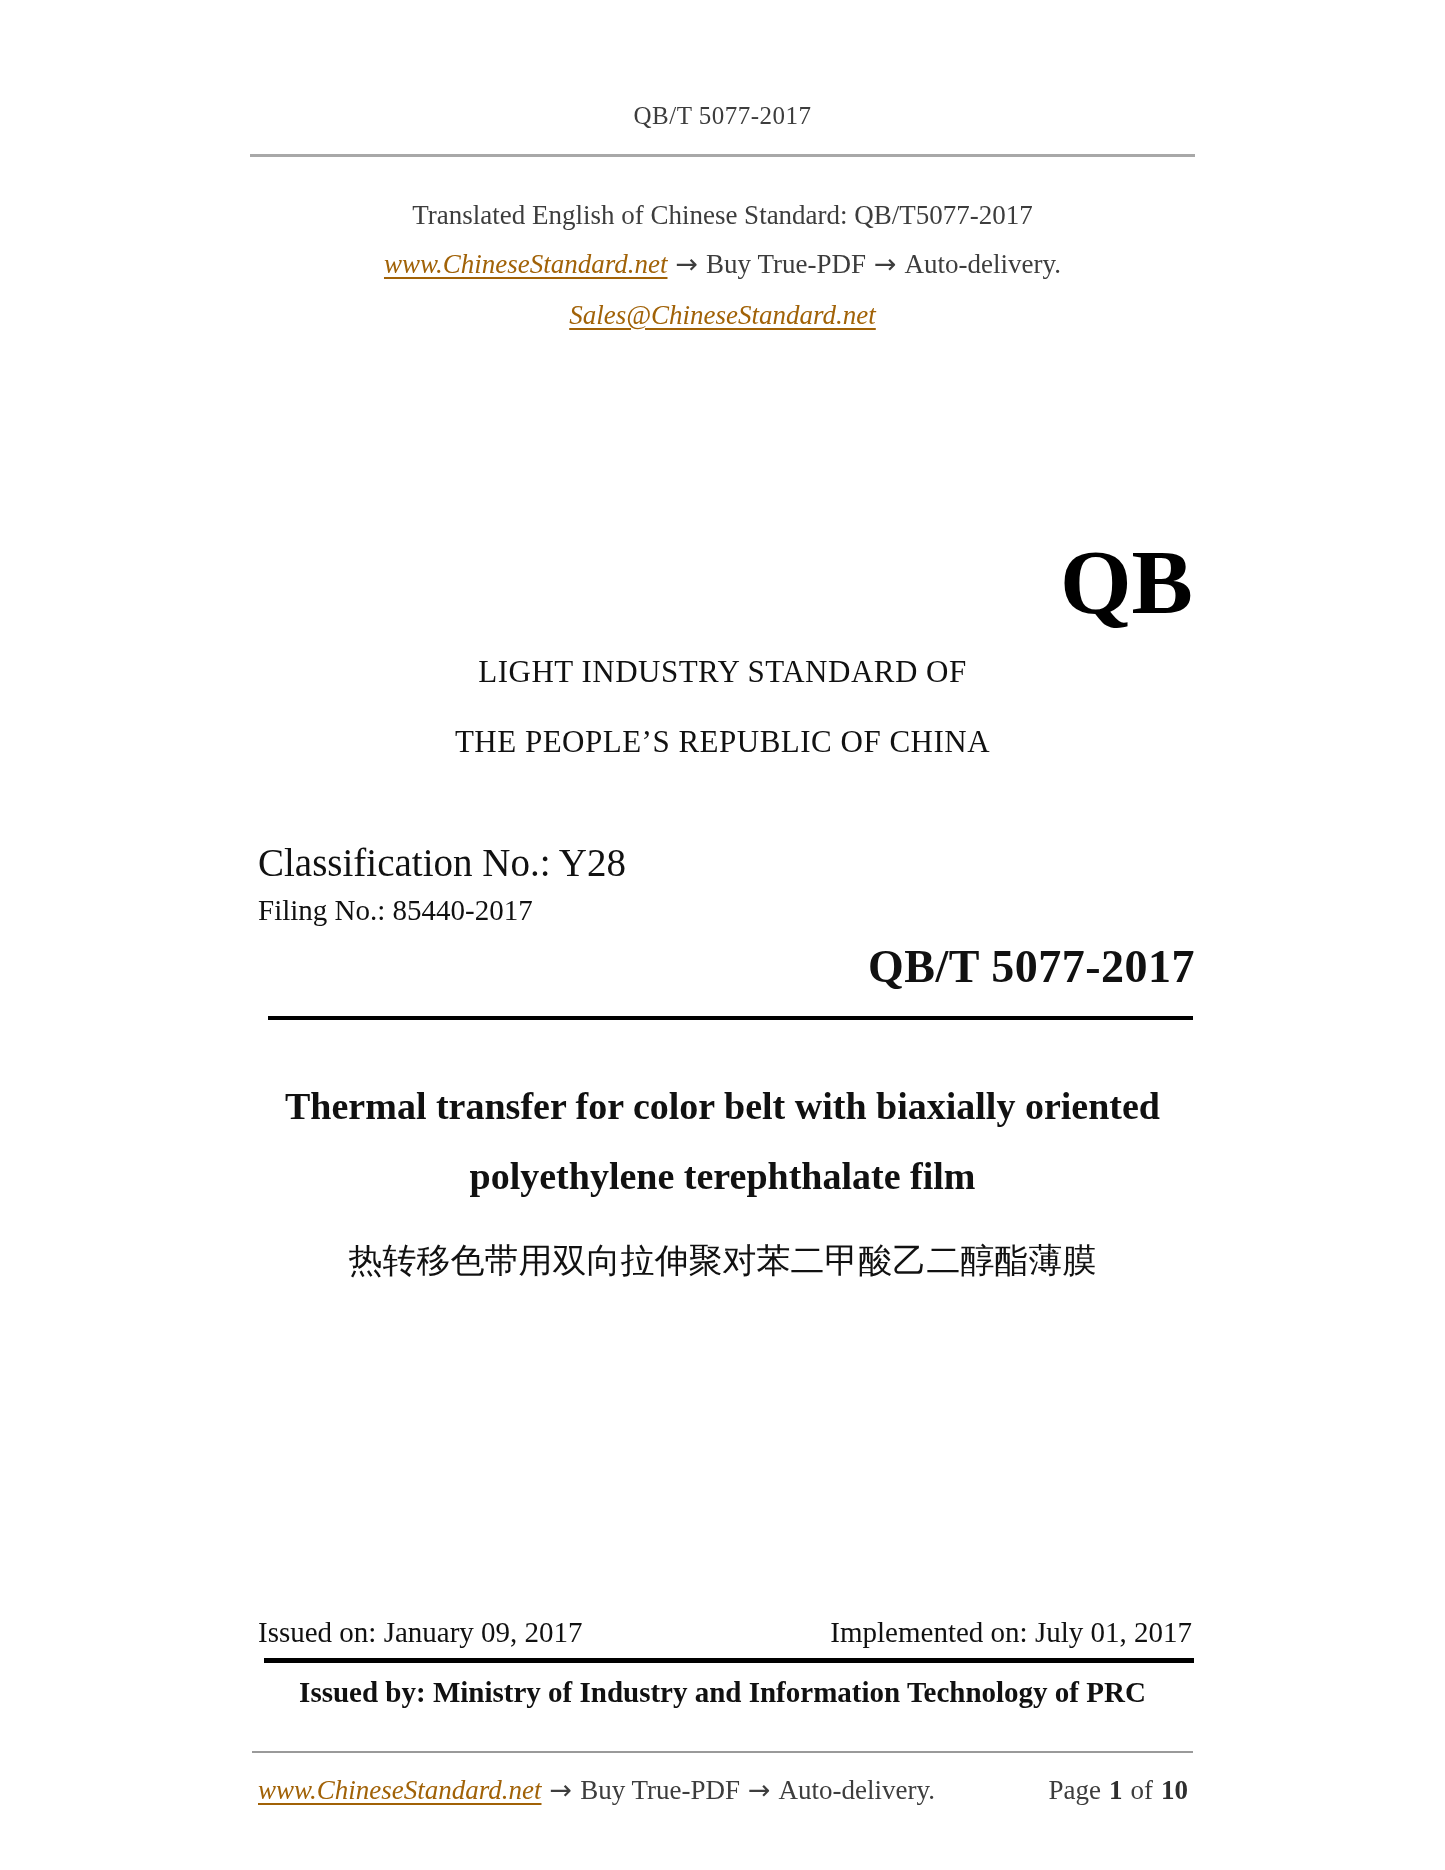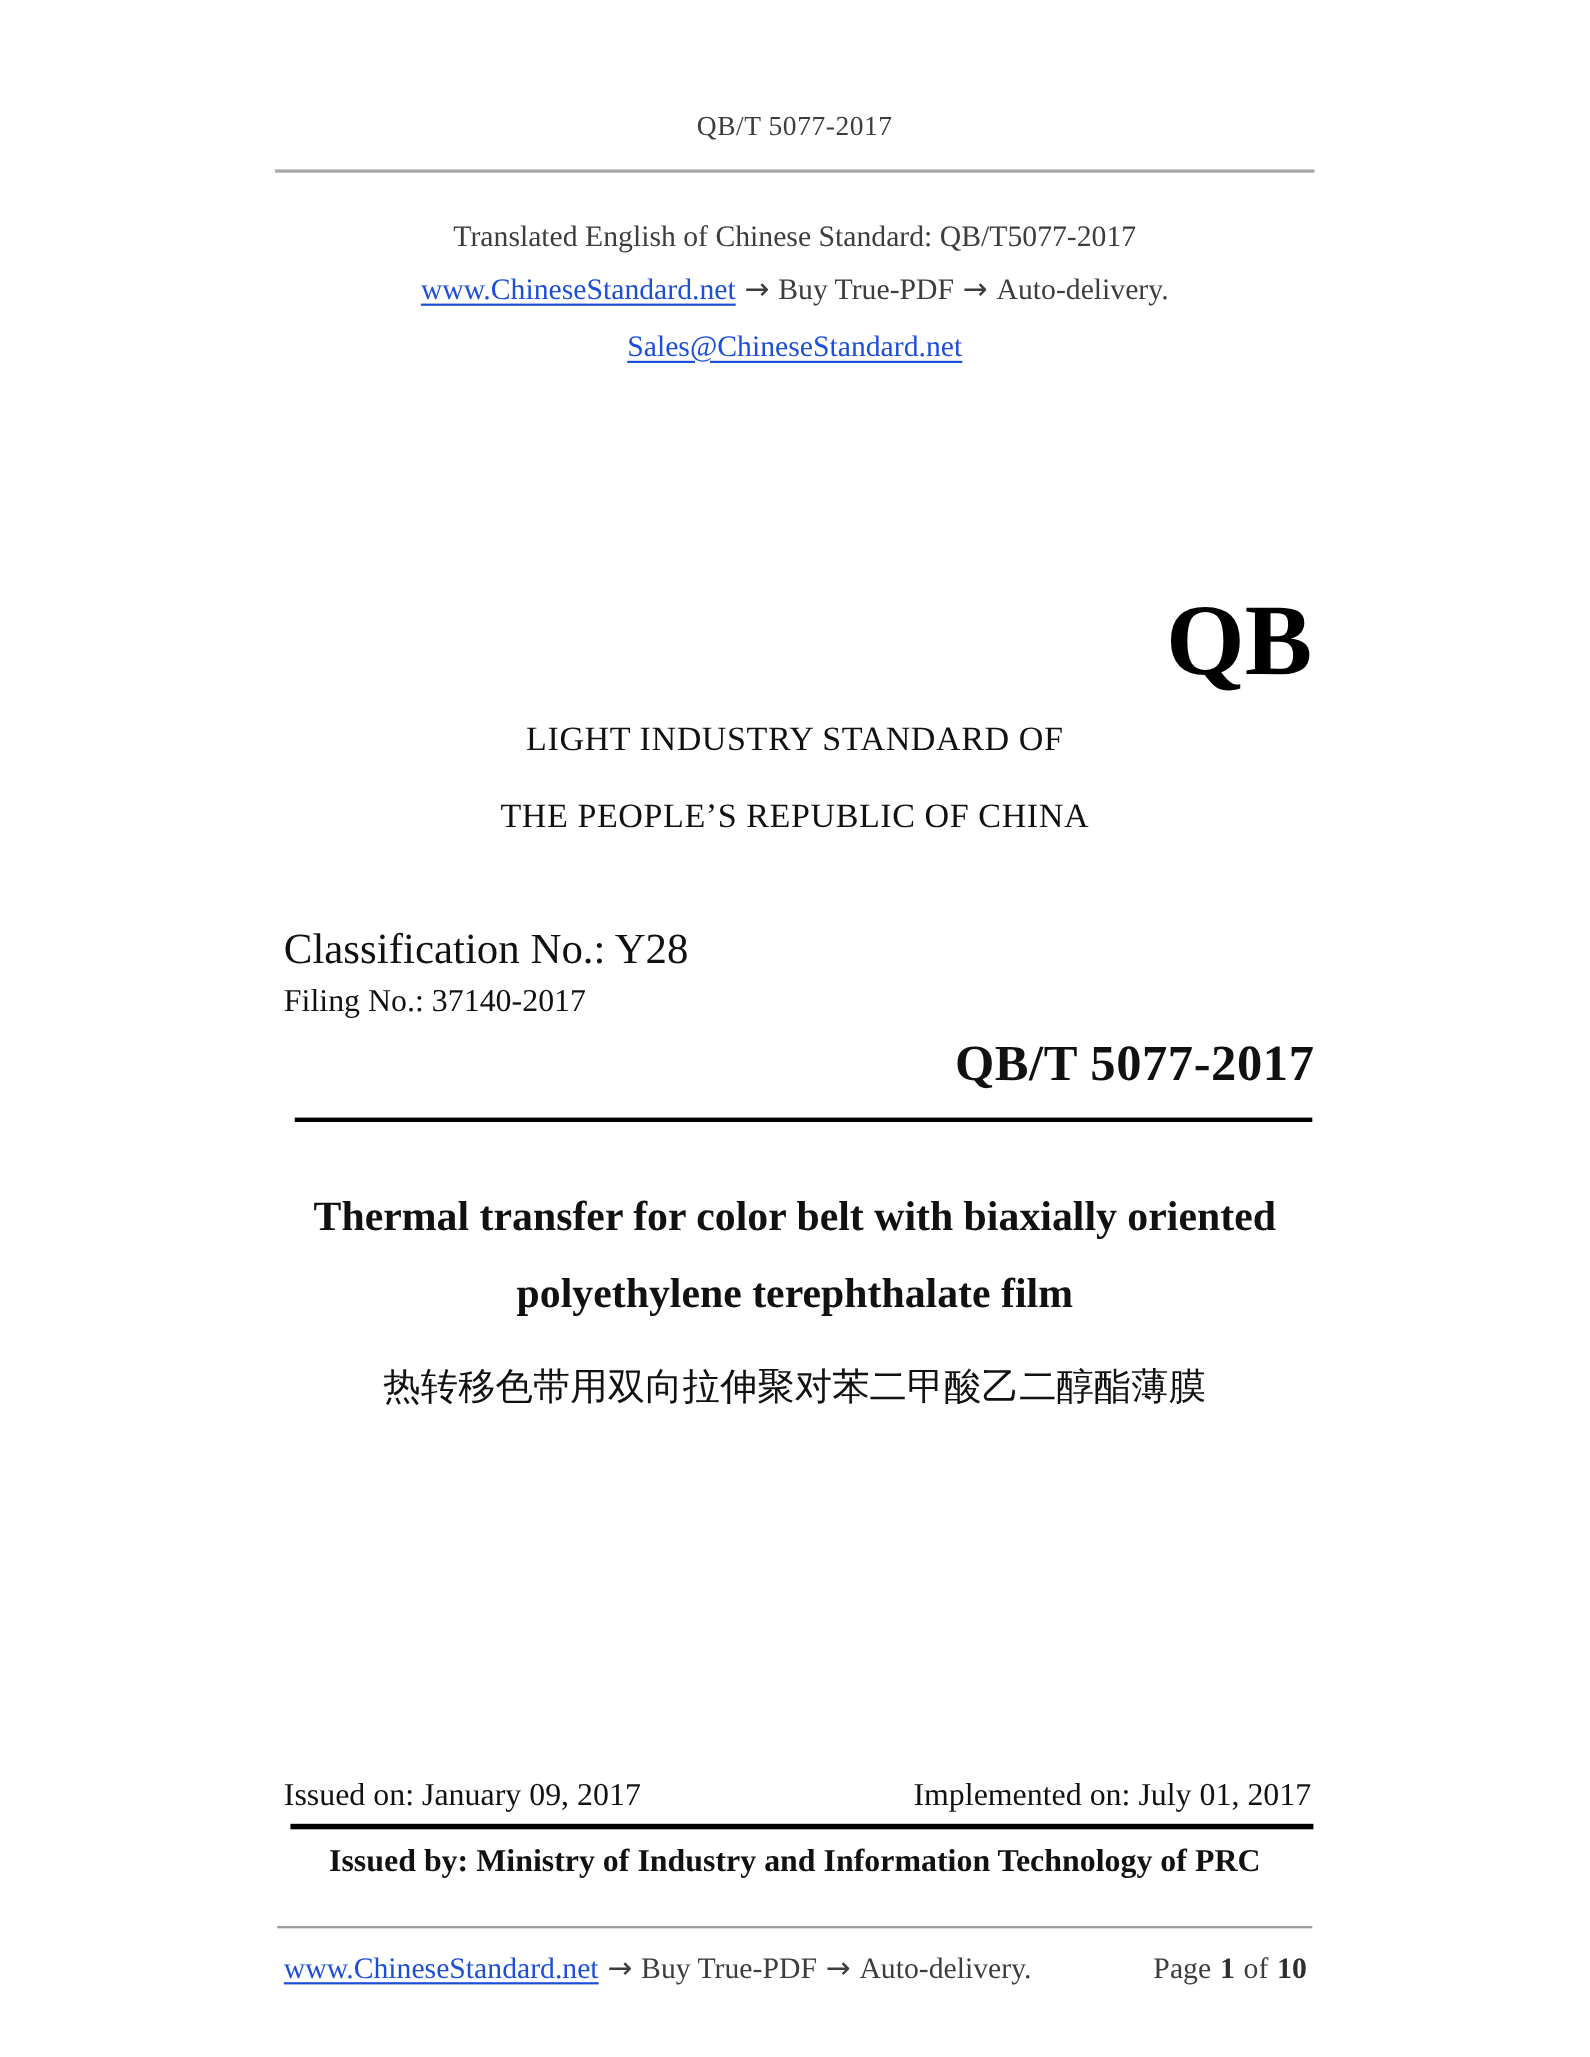--- a/index.html
+++ b/index.html
@@ -27,21 +27,21 @@
   }
   .hdr-rule {
     top: 130px;
     height: 3px;
     background: #a8a8a8;
   }
   .gray-line { color: #3d3d3d; font-size: 27px; }
   .translated-note { top: 176px; }
   .buy-line { top: 224px; }
   .sales-line { top: 276px; }
-  .link { text-decoration: underline; text-underline-offset: 4px; cursor: pointer; color: #1d4ed8; }
+  .link { text-decoration: underline; text-underline-offset: 4px; cursor: pointer; color: #a16207; font-style: italic; }
   .arrow {
     font-family: "DejaVu Sans", "Liberation Sans", sans-serif;
     font-weight: 400;
     padding: 0 8px;
     color: #3d3d3d;
   }
   .qb-logo {
     top: 512px;
     font-size: 92px;
     font-weight: bold;
@@ -122,21 +122,21 @@
   <div class="abs content-band center gray-line sales-line">
     <span class="link">Sales@ChineseStandard.net</span>
   </div>
 
   <div class="abs content-band right qb-logo">QB</div>
 
   <div class="abs content-band center type-line1">LIGHT INDUSTRY STANDARD OF</div>
   <div class="abs content-band center type-line2">THE PEOPLE’S REPUBLIC OF CHINA</div>
 
   <div class="abs meta-block meta-class">Classification No.: Y28</div>
-  <div class="abs meta-block meta-file">Filing No.: 37140-2017</div>
+  <div class="abs meta-block meta-file">Filing No.: 85440-2017</div>
 
   <div class="abs content-band right big-doc-number">QB/T 5077-2017</div>
   <div class="abs rule-thick-top"></div>
 
   <div class="abs content-band center title-en1">Thermal transfer for color belt with biaxially oriented</div>
   <div class="abs content-band center title-en2">polyethylene terephthalate film</div>
   <div class="abs content-band center title-cn">热转移色带用双向拉伸聚对苯二甲酸乙二醇酯薄膜</div>
 
   <div class="abs dates-row">
     <span>Issued on: January 09, 2017</span>

